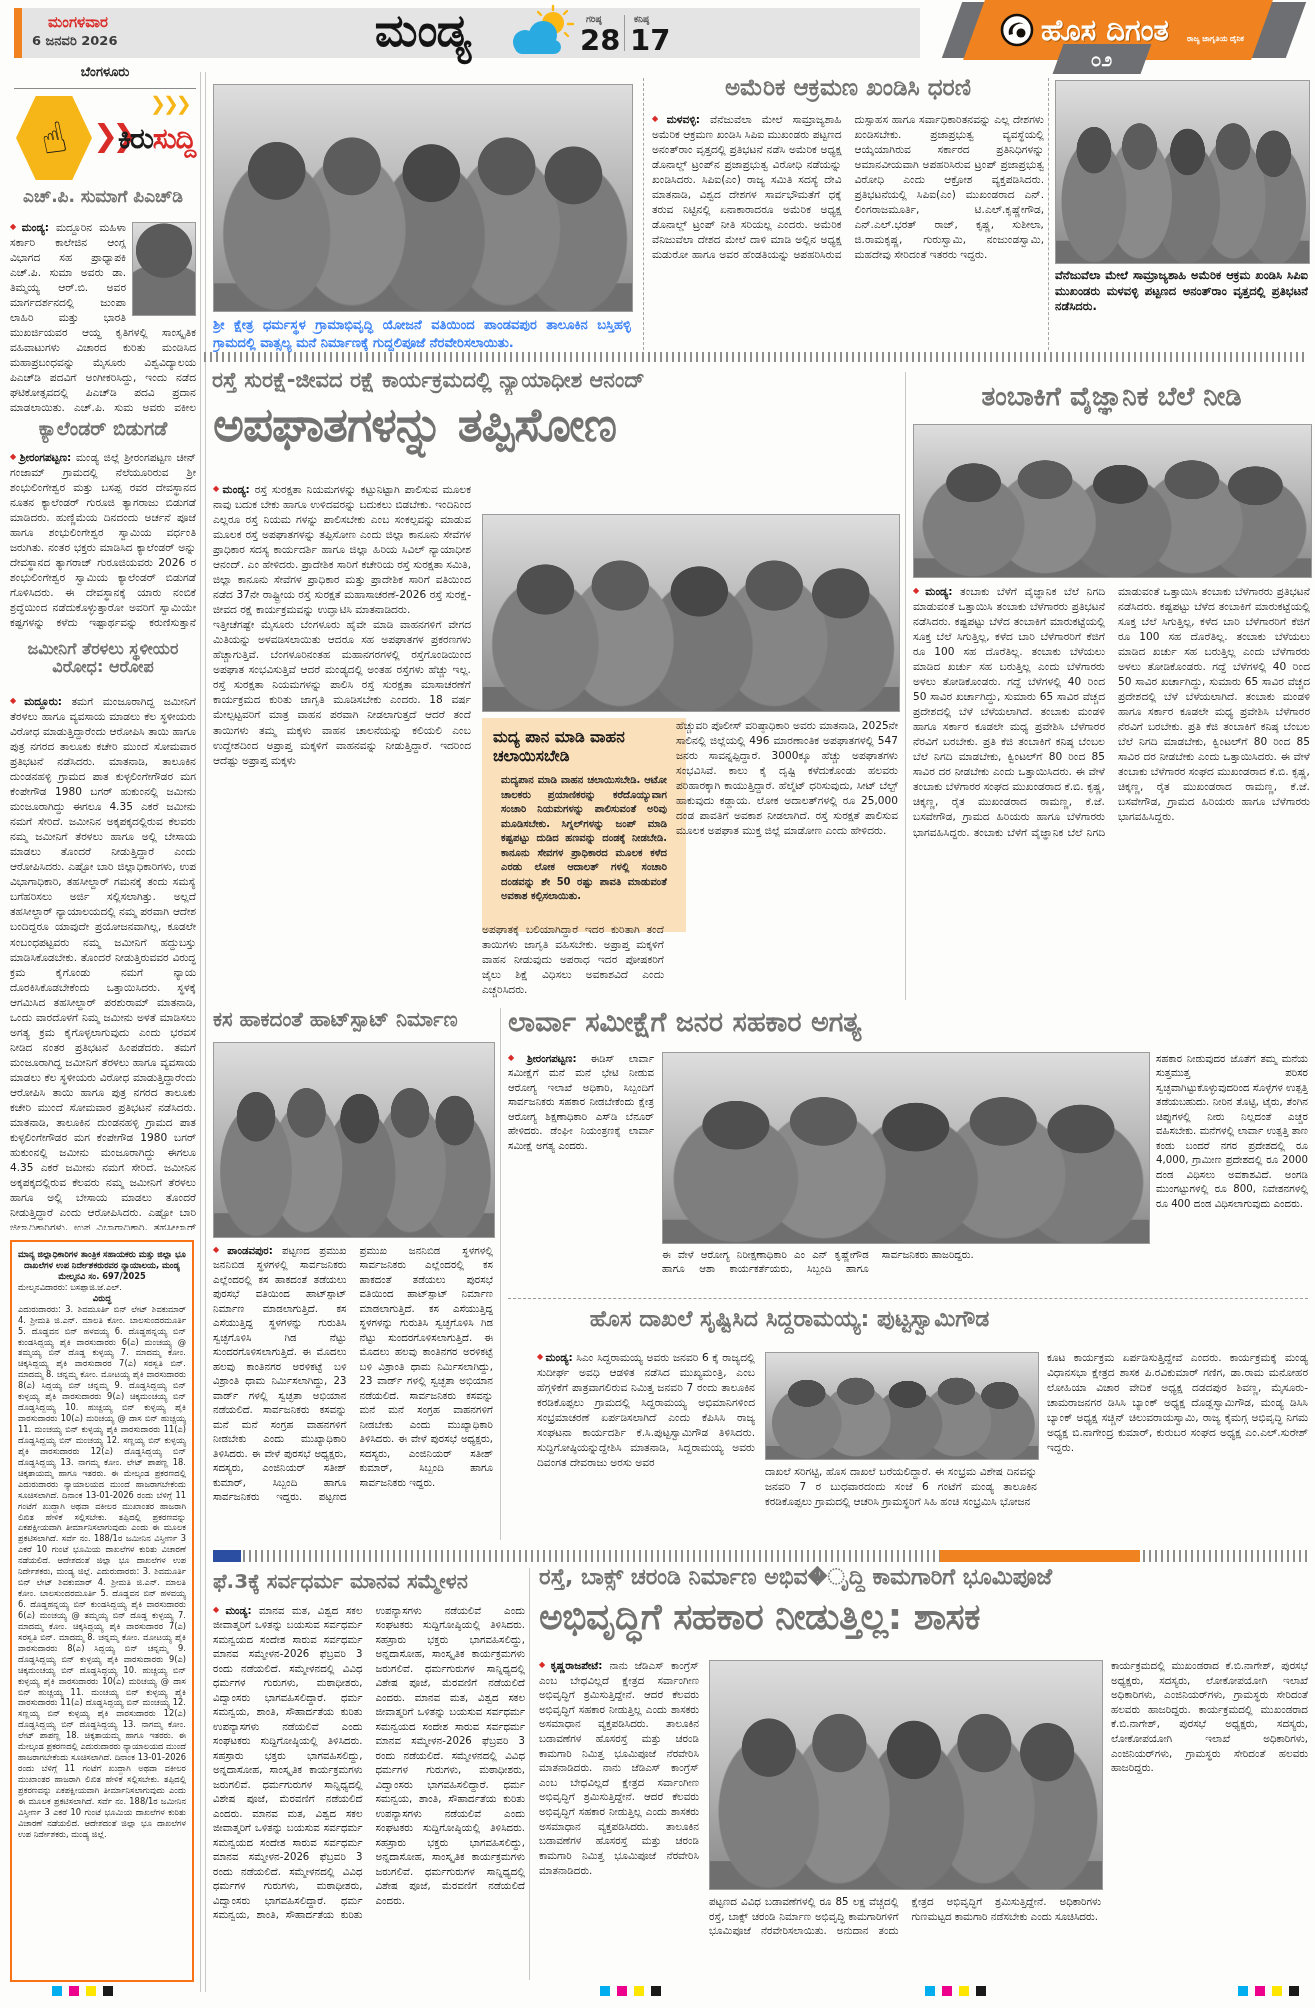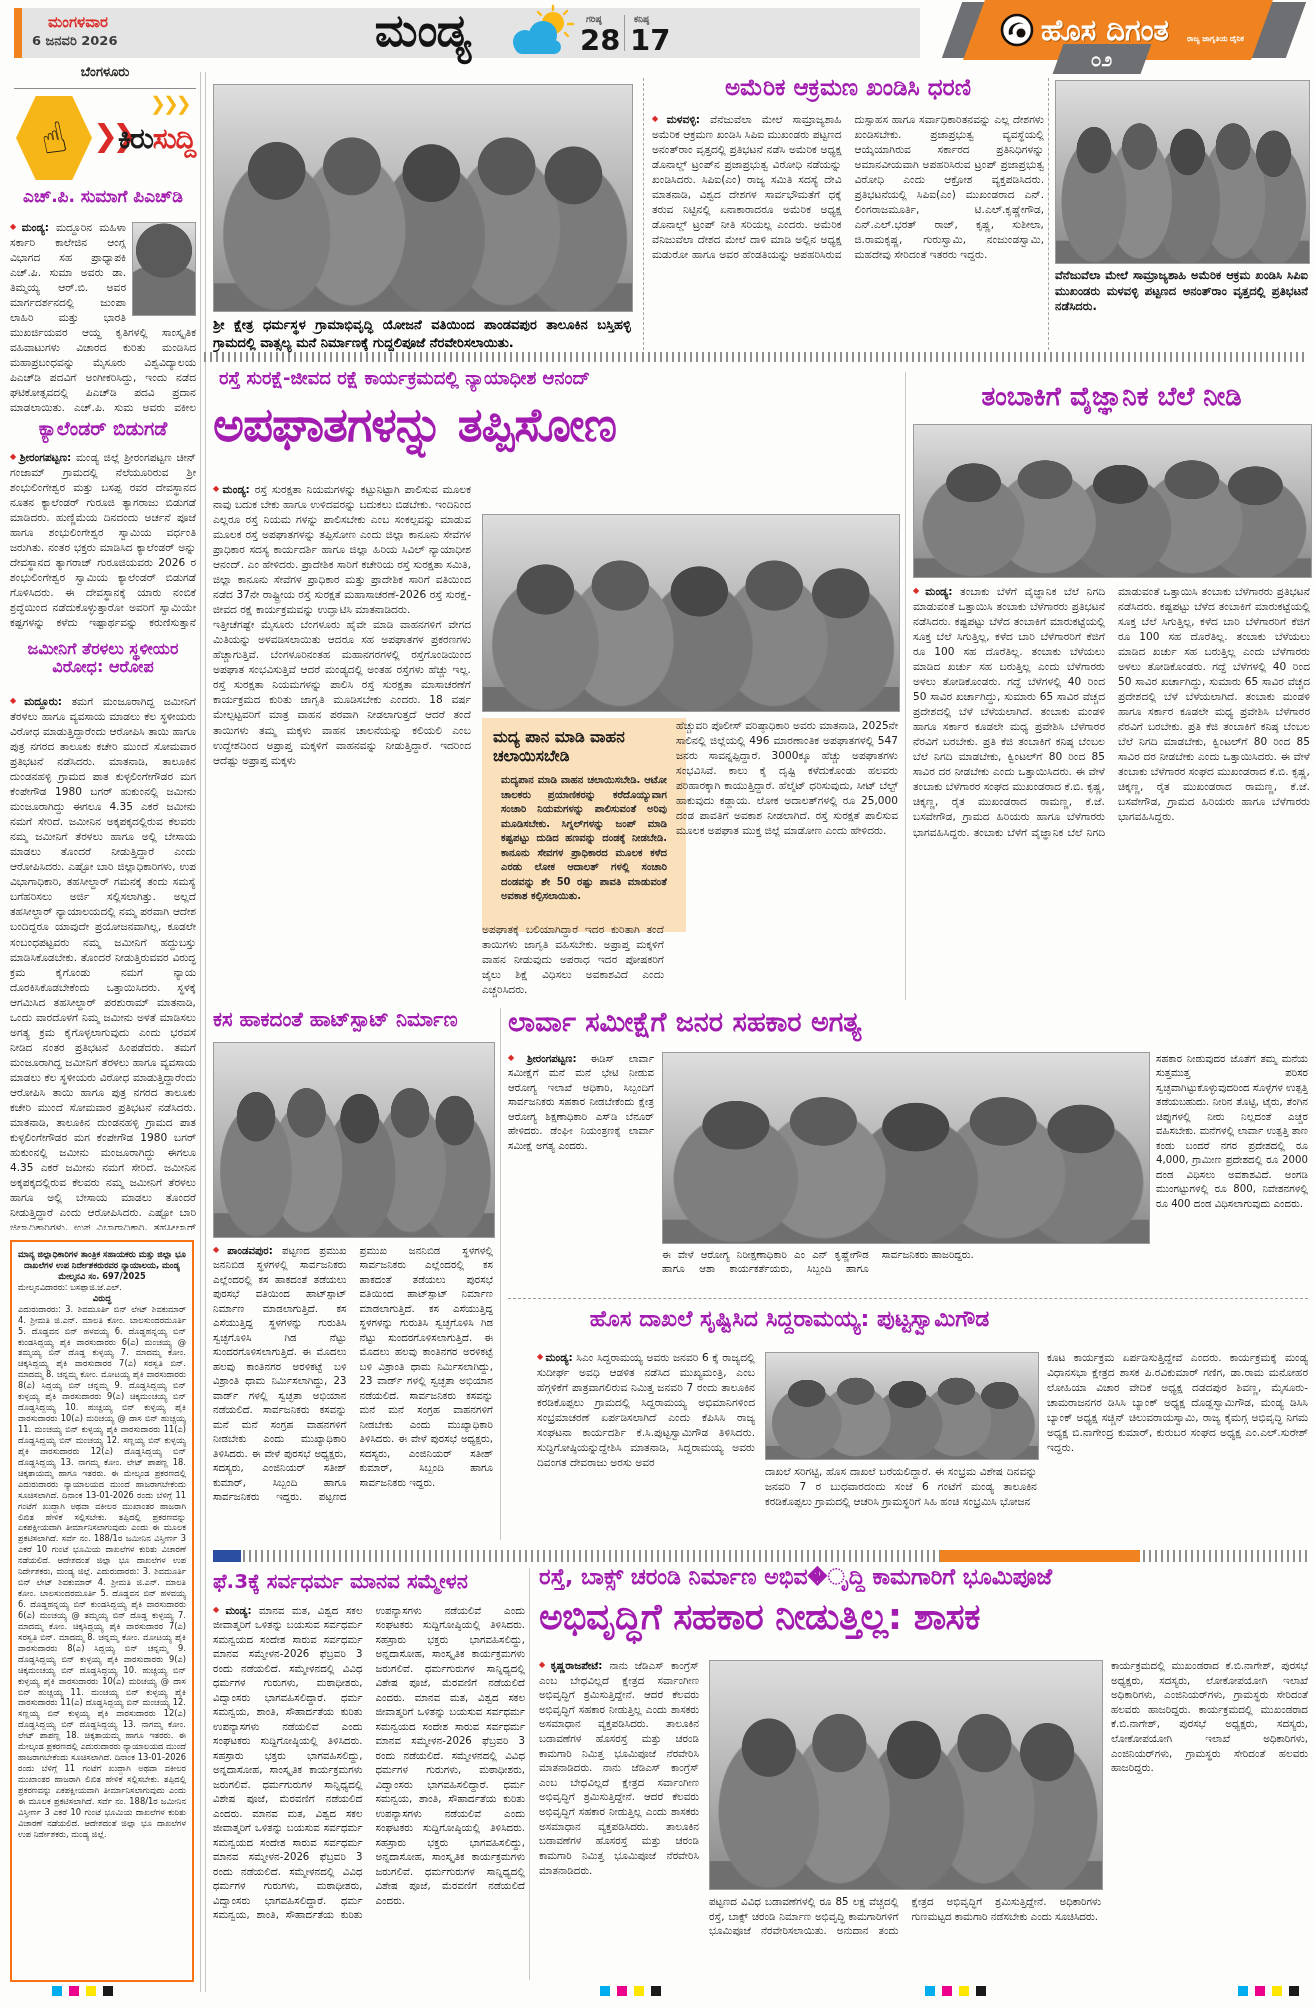--- a/index.html
+++ b/index.html
@@ -32,29 +32,29 @@
   .hatch{background:repeating-linear-gradient(90deg,#8e8e8e 0 2px,rgba(0,0,0,0) 2px 6px);}
   
   .hex{clip-path:polygon(26% 0,74% 0,100% 50%,74% 100%,26% 100%,0 50%);background:#f7b617;
        display:flex;align-items:center;justify-content:center;}
   .hex span{font-size:42px;color:#141414;transform:rotate(-12deg);}
   .chev-red{color:#d92b27;font-size:30px;font-weight:900;letter-spacing:-6px;}
   .chev-yel{color:#f7b617;font-size:19px;font-weight:900;letter-spacing:-3px;}
   .kiru-title{font-size:28px;font-weight:900;letter-spacing:-1px;white-space:nowrap;}
   .kiru-red{color:#d92b27;}
   
-  .hl{font-weight:900;color:#a21caf;line-height:1.15;}
+  .hl{font-weight:900;color:#737373;line-height:1.15;}
   .center{text-align:center;}
   .bd{font-size:10.6px;line-height:1.42;text-align:justify;color:#222;margin:0;}
   .cols2{column-count:2;column-gap:13px;}
   .cols3{column-count:3;column-gap:13px;}
   .clip{overflow:hidden;}
   .dlm{color:#d92b27;font-size:8px;vertical-align:2px;padding-right:2px;}
   .dl{font-weight:900;color:#111;}
-  .cap{font-weight:bold;font-size:13px;line-height:1.35;color:#000000;text-align:justify;}
+  .cap{font-weight:bold;font-size:13px;line-height:1.35;color:#3b82f6;text-align:justify;}
   .capsm{font-weight:bold;font-size:11.5px;line-height:1.35;color:#111;text-align:justify;}
   
   .ph{background:linear-gradient(180deg,#dedede,#b3b3b3 52%,#878787);border:1px solid #9b9b9b;overflow:hidden;}
   .ph::before{content:"";position:absolute;inset:0;background:
     linear-gradient(0deg,#6f6f6f 0 13%,rgba(0,0,0,0) 13.5%),
     radial-g r;}
   .ph i{position:absolute;inset:0;display:block;background:
     radial-gradient(ellipse 7% 13% at 15% 38%,#4f4f4f 97%,rgba(0,0,0,0)),
     radial-gradient(ellipse 7% 13% at 33% 36%,#5c5c5c 97%,rgba(0,0,0,0)),
     radial-gradient(ellipse 7% 13% at 52% 39%,#474747 97%,rgba(0,0,0,0)),
@@ -185,21 +185,21 @@
 
   <div class="abs vdash" style="left:1048px;top:78px;height:272px;"></div>
 
   <div class="abs ph" style="left:1055px;top:80px;width:253px;height:182px;">
       <i></i>
     </div>
   <div class="abs capsm clip" style="left:1055px;top:268px;width:253px;height:80px;">ವೆನೆಜುವೆಲಾ ಮೇಲೆ ಸಾಮ್ರಾಜ್ಯಶಾಹಿ ಅಮೆರಿಕ ಆಕ್ರಮ ಖಂಡಿಸಿ ಸಿಪಿಐ ಮುಖಂಡರು ಮಳವಳ್ಳಿ ಪಟ್ಟಣದ ಅನಂತ್‌ರಾಂ ವೃತ್ತದಲ್ಲಿ ಪ್ರತಿಭಟನೆ ನಡೆಸಿದರು.</div>
 
   <div class="abs hatch" style="left:204px;top:352px;width:1104px;height:10px;"></div>
 
-  <div class="abs hl clip" style="left:219px;top:368px;width:690px;height:27px;font-size:18px;">ರಸ್ತೆ ಸುರಕ್ಷೆ-ಜೀವದ ರಕ್ಷೆ ಕಾರ್ಯಕ್ರಮದಲ್ಲಿ ನ್ಯಾಯಾಧೀಶ ಆನಂದ್</div>
+  <div class="abs hl clip" style="left:212px;top:368px;width:690px;height:27px;font-size:21px;">ರಸ್ತೆ ಸುರಕ್ಷೆ-ಜೀವದ ರಕ್ಷೆ ಕಾರ್ಯಕ್ರಮದಲ್ಲಿ ನ್ಯಾಯಾಧೀಶ ಆನಂದ್</div>
   <div class="abs hl clip" style="left:213px;top:398px;width:692px;height:76px;font-size:47px;letter-spacing:-1px;">ಅಪಘಾತಗಳನ್ನು ತಪ್ಪಿಸೋಣ</div>
 
   <div class="abs clip" style="left:213px;top:482px;width:258px;height:518px;">
     <p class="bd"><span class="dlm">◆</span><span class="dl">ಮಂಡ್ಯ:</span> <span>ರಸ್ತೆ ಸುರಕ್ಷತಾ ನಿಯಮಗಳನ್ನು ಕಟ್ಟುನಿಟ್ಟಾಗಿ ಪಾಲಿಸುವ ಮೂಲಕ ನಾವು ಬದುಕ ಬೇಕು ಹಾಗೂ ಉಳಿದವರನ್ನು ಬದುಕಲು ಬಿಡಬೇಕು. ಇಂದಿನಿಂದ ಎಲ್ಲರೂ ರಸ್ತೆ ನಿಯಮ ಗಳನ್ನು ಪಾಲಿಸಬೇಕು ಎಂಬ ಸಂಕಲ್ಪವನ್ನು ಮಾಡುವ ಮೂಲಕ ರಸ್ತೆ ಅಪಘಾತಗಳನ್ನು ತಪ್ಪಿಸೋಣ ಎಂದು ಜಿಲ್ಲಾ ಕಾನೂನು ಸೇವೆಗಳ ಪ್ರಾಧಿಕಾರ ಸದಸ್ಯ ಕಾರ್ಯದರ್ಶಿ ಹಾಗೂ ಜಿಲ್ಲಾ ಹಿರಿಯ ಸಿವಿಲ್ ನ್ಯಾಯಾಧೀಶ ಆನಂದ್. ಎಂ ಹೇಳಿದರು. ಪ್ರಾದೇಶಿಕ ಸಾರಿಗೆ ಕಚೇರಿಯ ರಸ್ತೆ ಸುರಕ್ಷತಾ ಸಮಿತಿ, ಜಿಲ್ಲಾ ಕಾನೂನು ಸೇವೆಗಳ ಪ್ರಾಧಿಕಾರ ಮತ್ತು ಪ್ರಾದೇಶಿಕ ಸಾರಿಗೆ ವತಿಯಿಂದ ನಡೆದ 37ನೇ ರಾಷ್ಟ್ರೀಯ ರಸ್ತೆ ಸುರಕ್ಷತೆ ಮಹಾಸಾಚರಣೆ-2026 ರಸ್ತೆ ಸುರಕ್ಷೆ-ಜೀವದ ರಕ್ಷೆ ಕಾರ್ಯಕ್ರಮವನ್ನು ಉದ್ಘಾಟಿಸಿ ಮಾತನಾಡಿದರು.</span></p>
     <p class="bd">ಇತ್ತೀಚೆಗಷ್ಟೇ ಮೈಸೂರು ಬೆಂಗಳೂರು ಹೈವೇ ಮಾಡಿ ವಾಹನಗಳಿಗೆ ವೇಗದ ಮಿತಿಯನ್ನು ಅಳವಡಿಸಲಾಯಿತು ಆದರೂ ಸಹ ಅಪಘಾತಗಳ ಪ್ರಕರಣಗಳು ಹೆಚ್ಚಾಗುತ್ತಿವೆ. ಬೆಂಗಳೂರಿನಂತಹ ಮಹಾನಗರಗಳಲ್ಲಿ ರಸ್ತೆಗೊಂಡಿಯಿಂದ ಅಪಘಾತ ಸಂಭವಿಸುತ್ತಿವೆ ಆದರೆ ಮಂಡ್ಯದಲ್ಲಿ ಅಂತಹ ರಸ್ತೆಗಳು ಹೆಚ್ಚು ಇಲ್ಲ. ರಸ್ತೆ ಸುರಕ್ಷತಾ ನಿಯಮಗಳನ್ನು ಪಾಲಿಸಿ ರಸ್ತೆ ಸುರಕ್ಷತಾ ಮಾಸಾಚರಣೆಗೆ ಕಾರ್ಯಕ್ರಮದ ಕುರಿತು ಜಾಗೃತಿ ಮೂಡಿಸಬೇಕು ಎಂದರು. 18 ವರ್ಷ ಮೇಲ್ಪಟ್ಟವರಿಗೆ ಮಾತ್ರ ವಾಹನ ಪರವಾಗಿ ನೀಡಲಾಗುತ್ತದೆ ಆದರೆ ತಂದೆ ತಾಯಿಗಳು ತಮ್ಮ ಮಕ್ಕಳು ವಾಹನ ಚಾಲನೆಯನ್ನು ಕಲಿಯಲಿ ಎಂಬ ಉದ್ದೇಶದಿಂದ ಅಪ್ರಾಪ್ತ ಮಕ್ಕಳಿಗೆ ವಾಹನವನ್ನು ನೀಡುತ್ತಿದ್ದಾರೆ. ಇದರಿಂದ ಆದೆಷ್ಟು ಅಪ್ರಾಪ್ತ ಮಕ್ಕಳು</p>
   </div>
 
   <div class="abs ph" style="left:482px;top:514px;width:416px;height:196px;">
       <i></i>
     </div>

